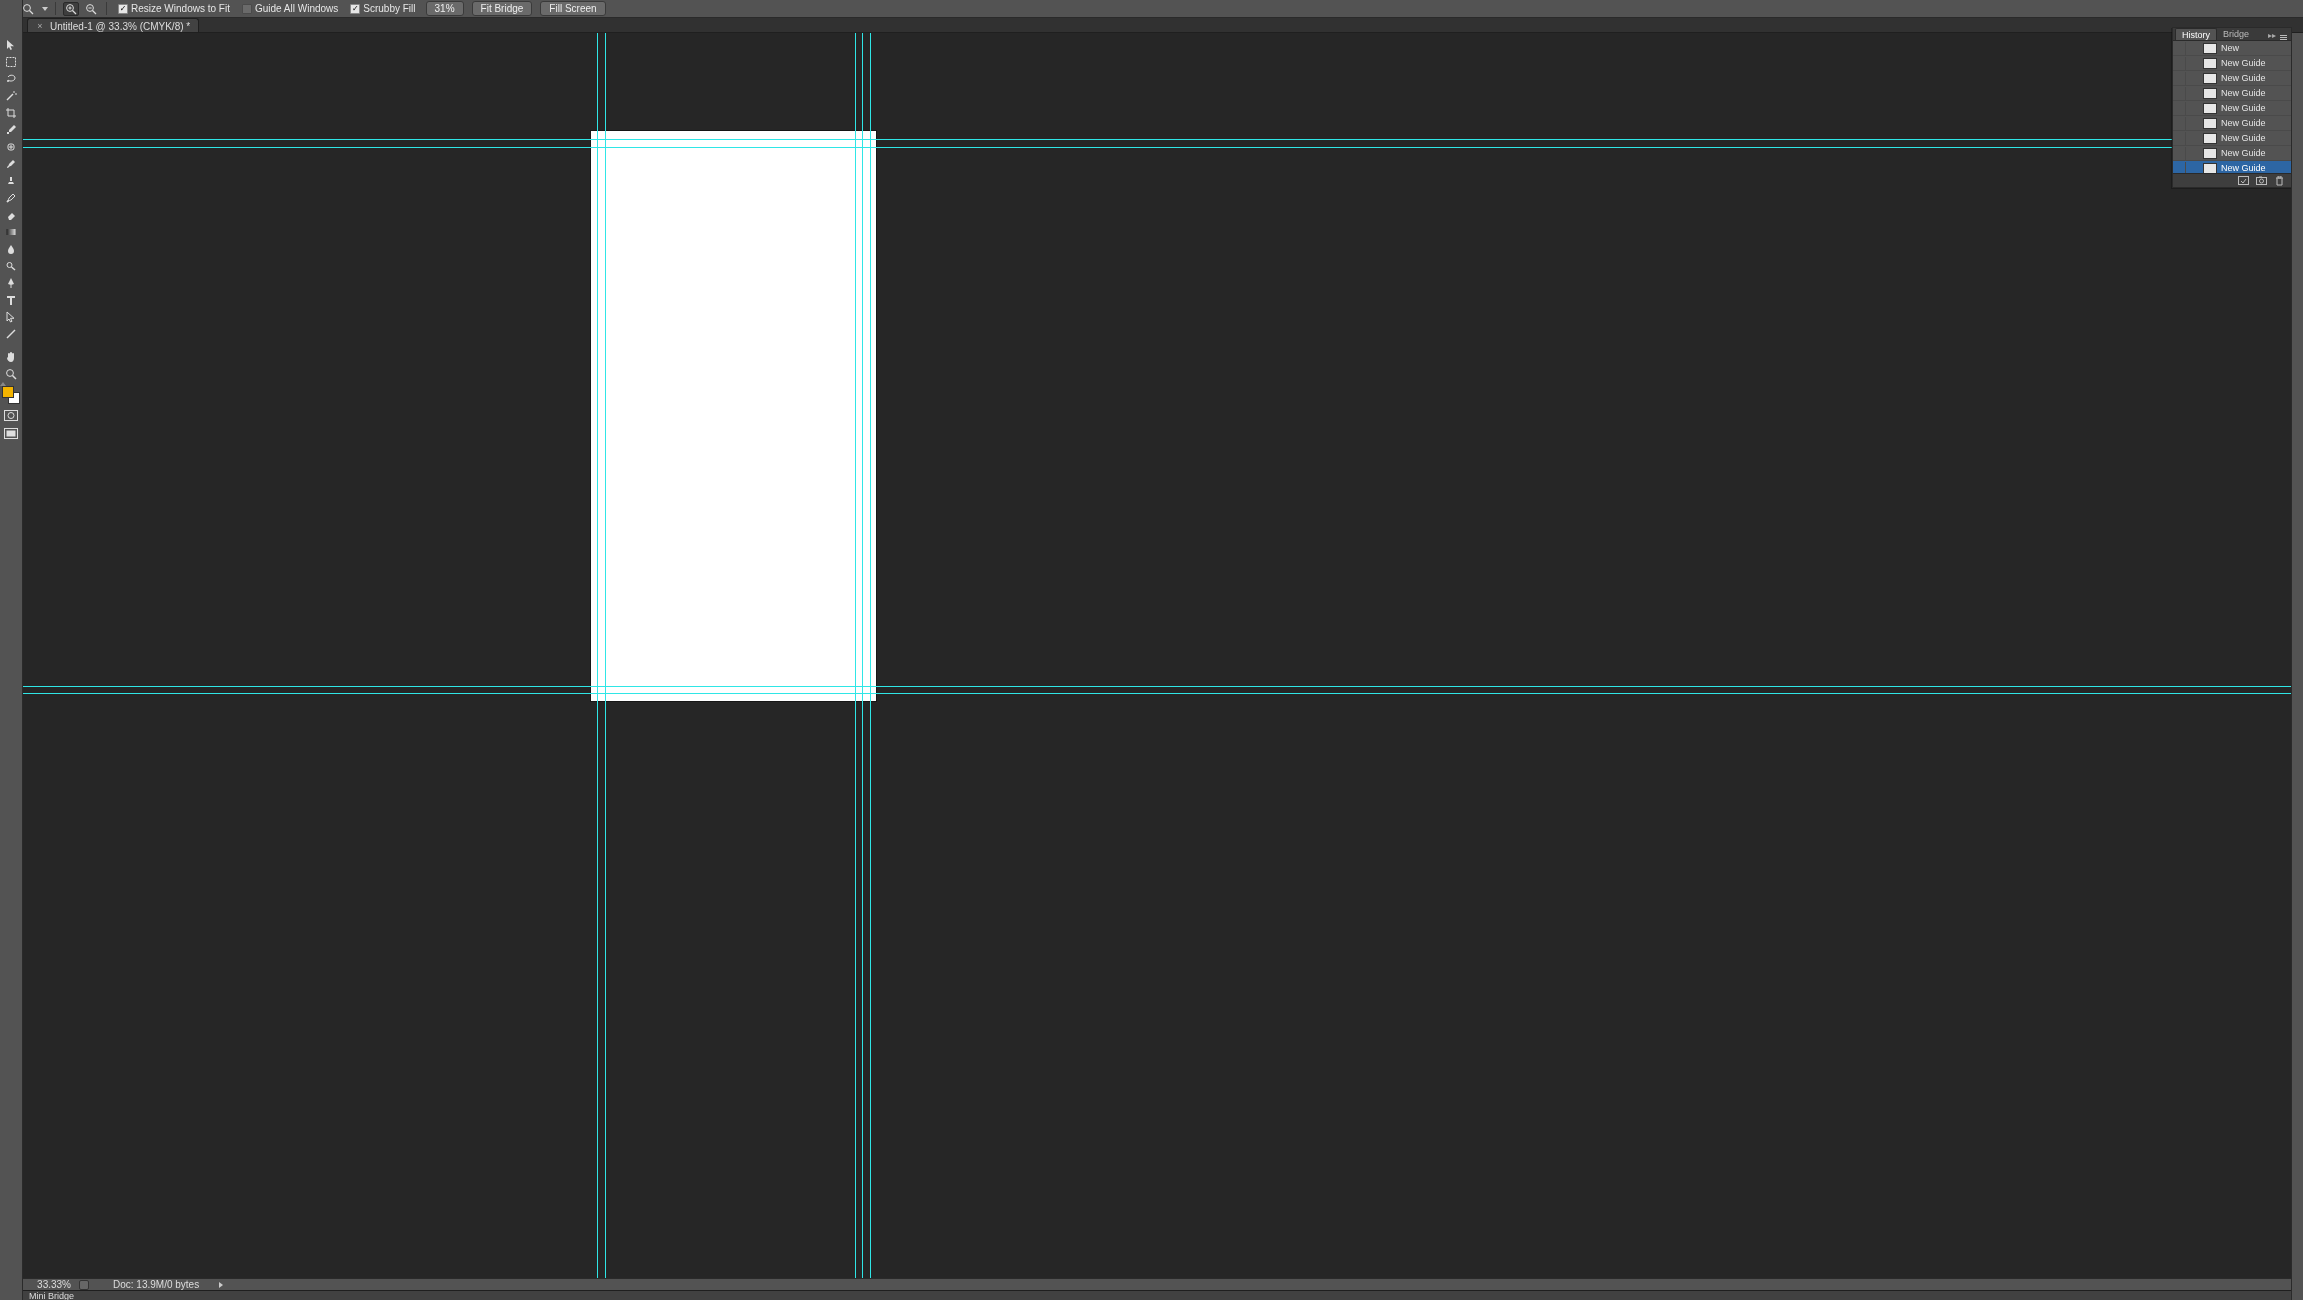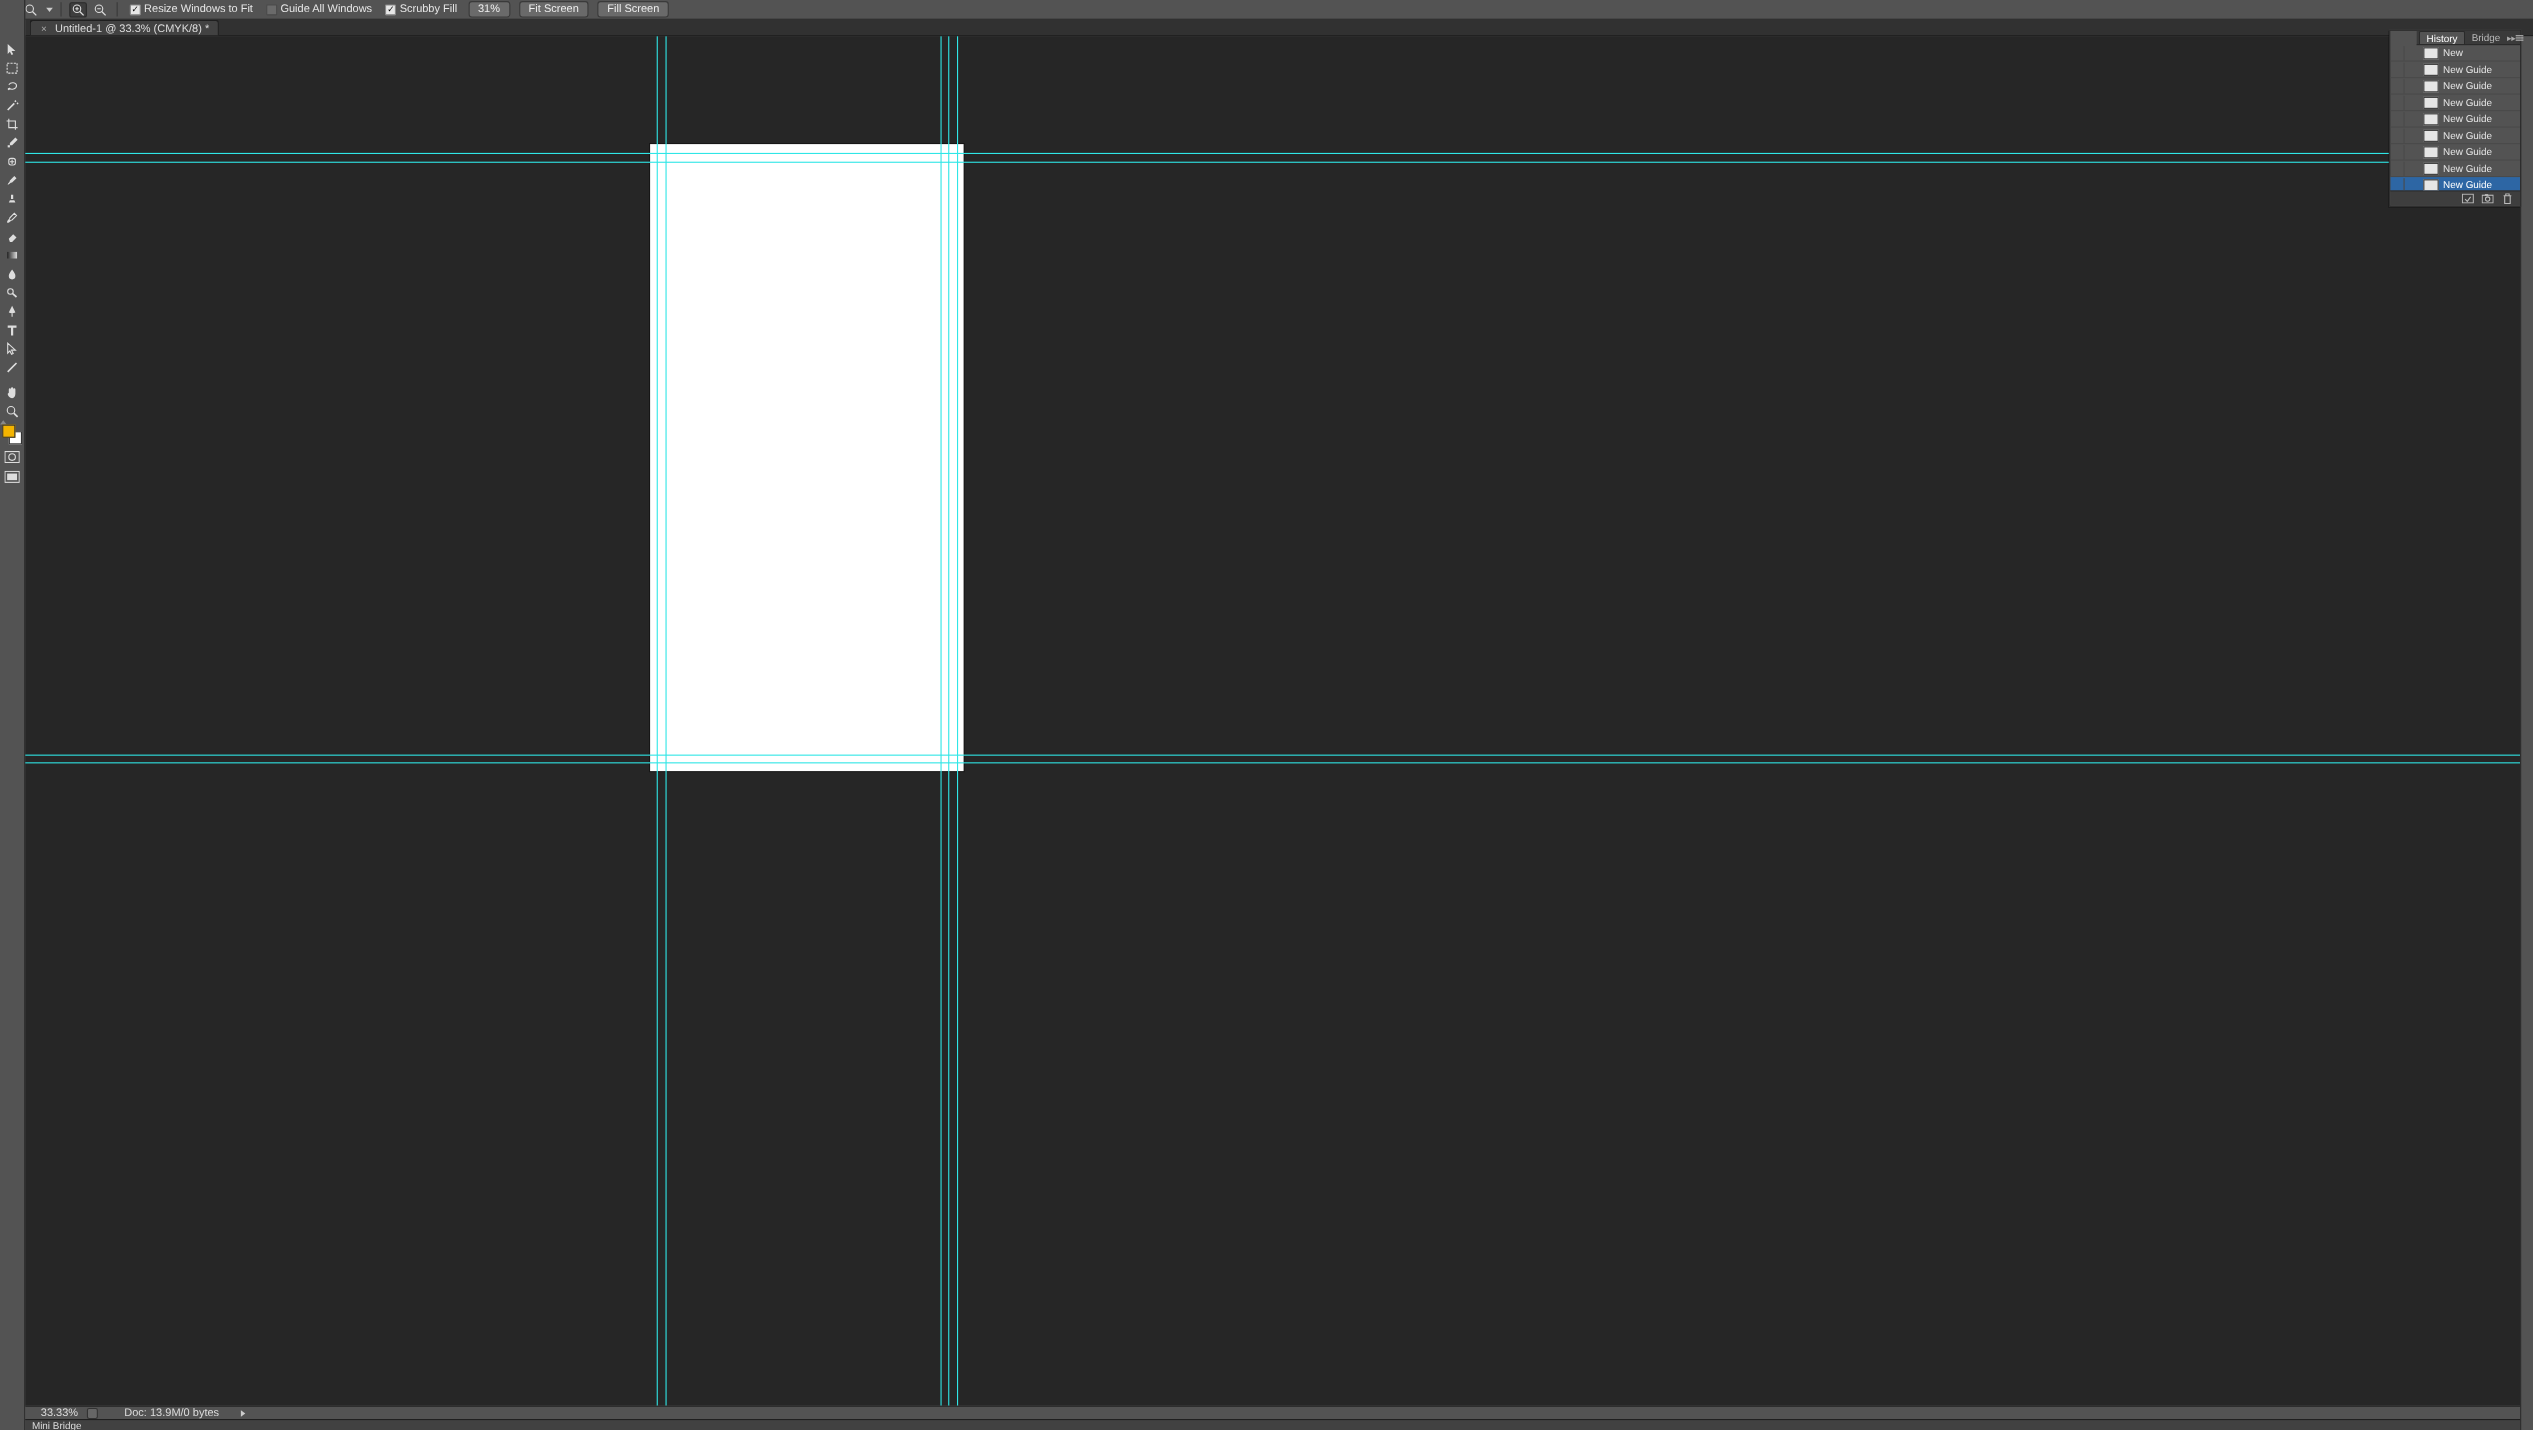--- a/index.html
+++ b/index.html
@@ -188,25 +188,24 @@
 .panel {
   position: absolute;
   right: 11px; top: 27px;
   width: 120px;
   background: #535353;
   border: 1px solid #2a2a2a;
   box-shadow: -1px 1px 0 rgba(0,0,0,.25);
 }
 .panel-tabs {
   height: 13px;
-  display: flex; align-items: center;
+  display: flex; align-items: flex-end;
   background: #3a3a3a;
   border-bottom: 1px solid #2a2a2a;
   padding: 0 2px;
-  margin-left: 24px;
 }
 .panel-tab {
   height: 12px;
   padding: 0 6px;
   font-size: 9px;
   color: #bbb;
   display: flex; align-items: center;
 }
 .panel-tab.active {
   background: #535353;
@@ -303,21 +302,21 @@
     <span class="chk-box off">✓</span>
     <span>Guide All Windows</span>
   </label>
 
   <label class="chk">
     <span class="chk-box">✓</span>
     <span>Scrubby Fill</span>
   </label>
 
   <button class="opt-btn">31%</button>
-  <button class="opt-btn">Fit Screen</button>
+  <button class="opt-btn">Fit Bridge</button>
   <button class="opt-btn">Fill Screen</button>
 </div>
 
 <div class="tab-row">
   <div class="doc-tab">
     <span class="tab-close">×</span>
     <span>Untitled-1 @ 33.3% (CMYK/8) *</span>
   </div>
 </div>
 

